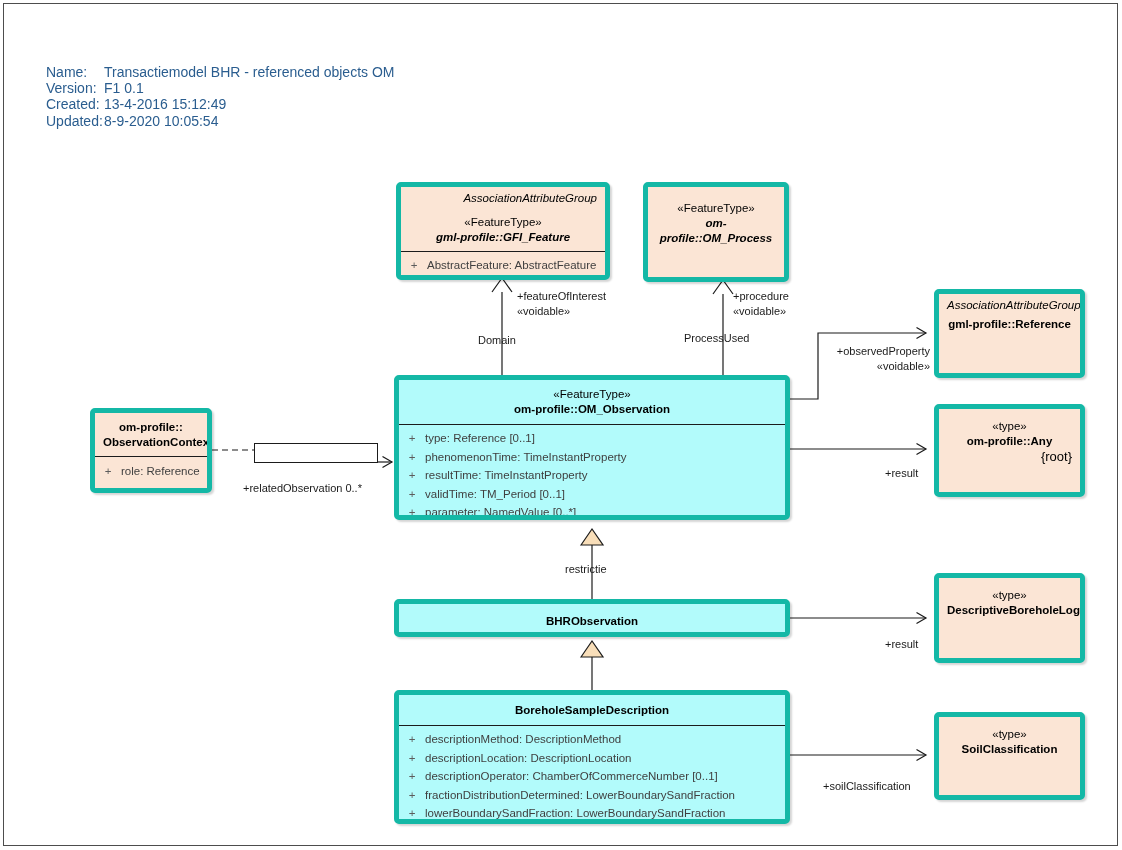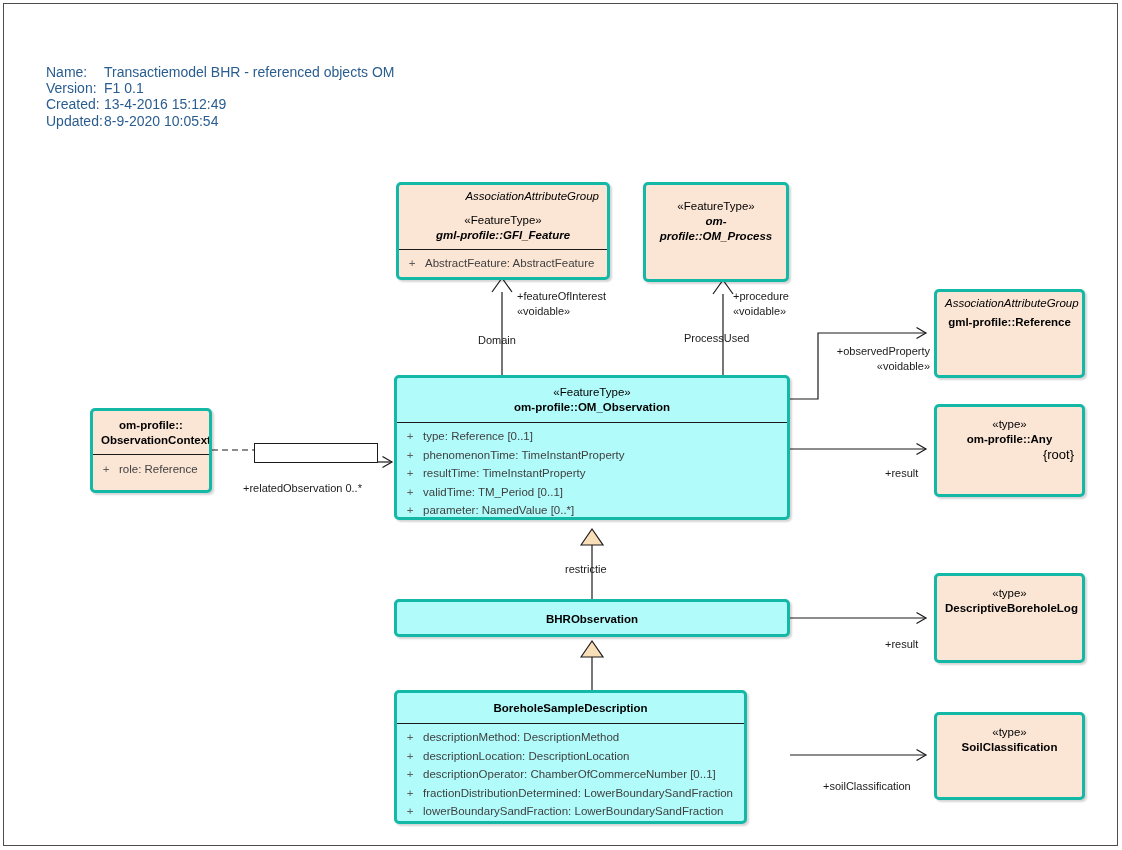--- a/index.html
+++ b/index.html
@@ -61,21 +61,21 @@
     line-height: 16.2px;
   }
   #meta table { border-collapse: collapse; }
   #meta td { padding: 0; font-size: 14px; color: #2a5d8f; white-space: nowrap; vertical-align: top; }
   #meta td.k { width: 58px; }
 
   
   .uml {
     position: absolute;
     box-sizing: border-box;
-    border: 3px solid #14b8a6;
+    border: 5px solid #14b8a6;
     border-radius: 5px;
     box-shadow: 2px 2px 2px rgba(0,0,0,0.17);
     overflow: hidden;
   }
   .uml.peach { background: #fbe5d5; }
   .uml.cyan  { background: #b2fbfb; }
 
   .uml .hdr {
     padding: 5px 8px 6px 8px;
     text-align: center;
@@ -337,21 +337,21 @@
     </div>
   </div>
 
   <div class="uml peach" style="left:934px; top:573px; width:151px; height:90px;">
     <div class="hdr" style="padding-top:10px;">
       <div class="line stereo">«type»</div>
       <div class="line name">DescriptiveBoreholeLog</div>
     </div>
   </div>
 
-  <div class="uml cyan" style="left:394px; top:690px; width:353px; height:134px;">
+  <div class="uml cyan" style="left:394px; top:690px; width:396px; height:134px;">
     <div class="hdr" style="padding-top:8px; padding-bottom:7px;">
       <div class="line name">BoreholeSampleDescription</div>
     </div>
     <div class="sep"></div>
     <div class="attrs">
       <div class="row">
         <span class="vis">+</span>
         <span class="sig">descriptionMethod: DescriptionMethod</span>
       </div>
       <div class="row">

